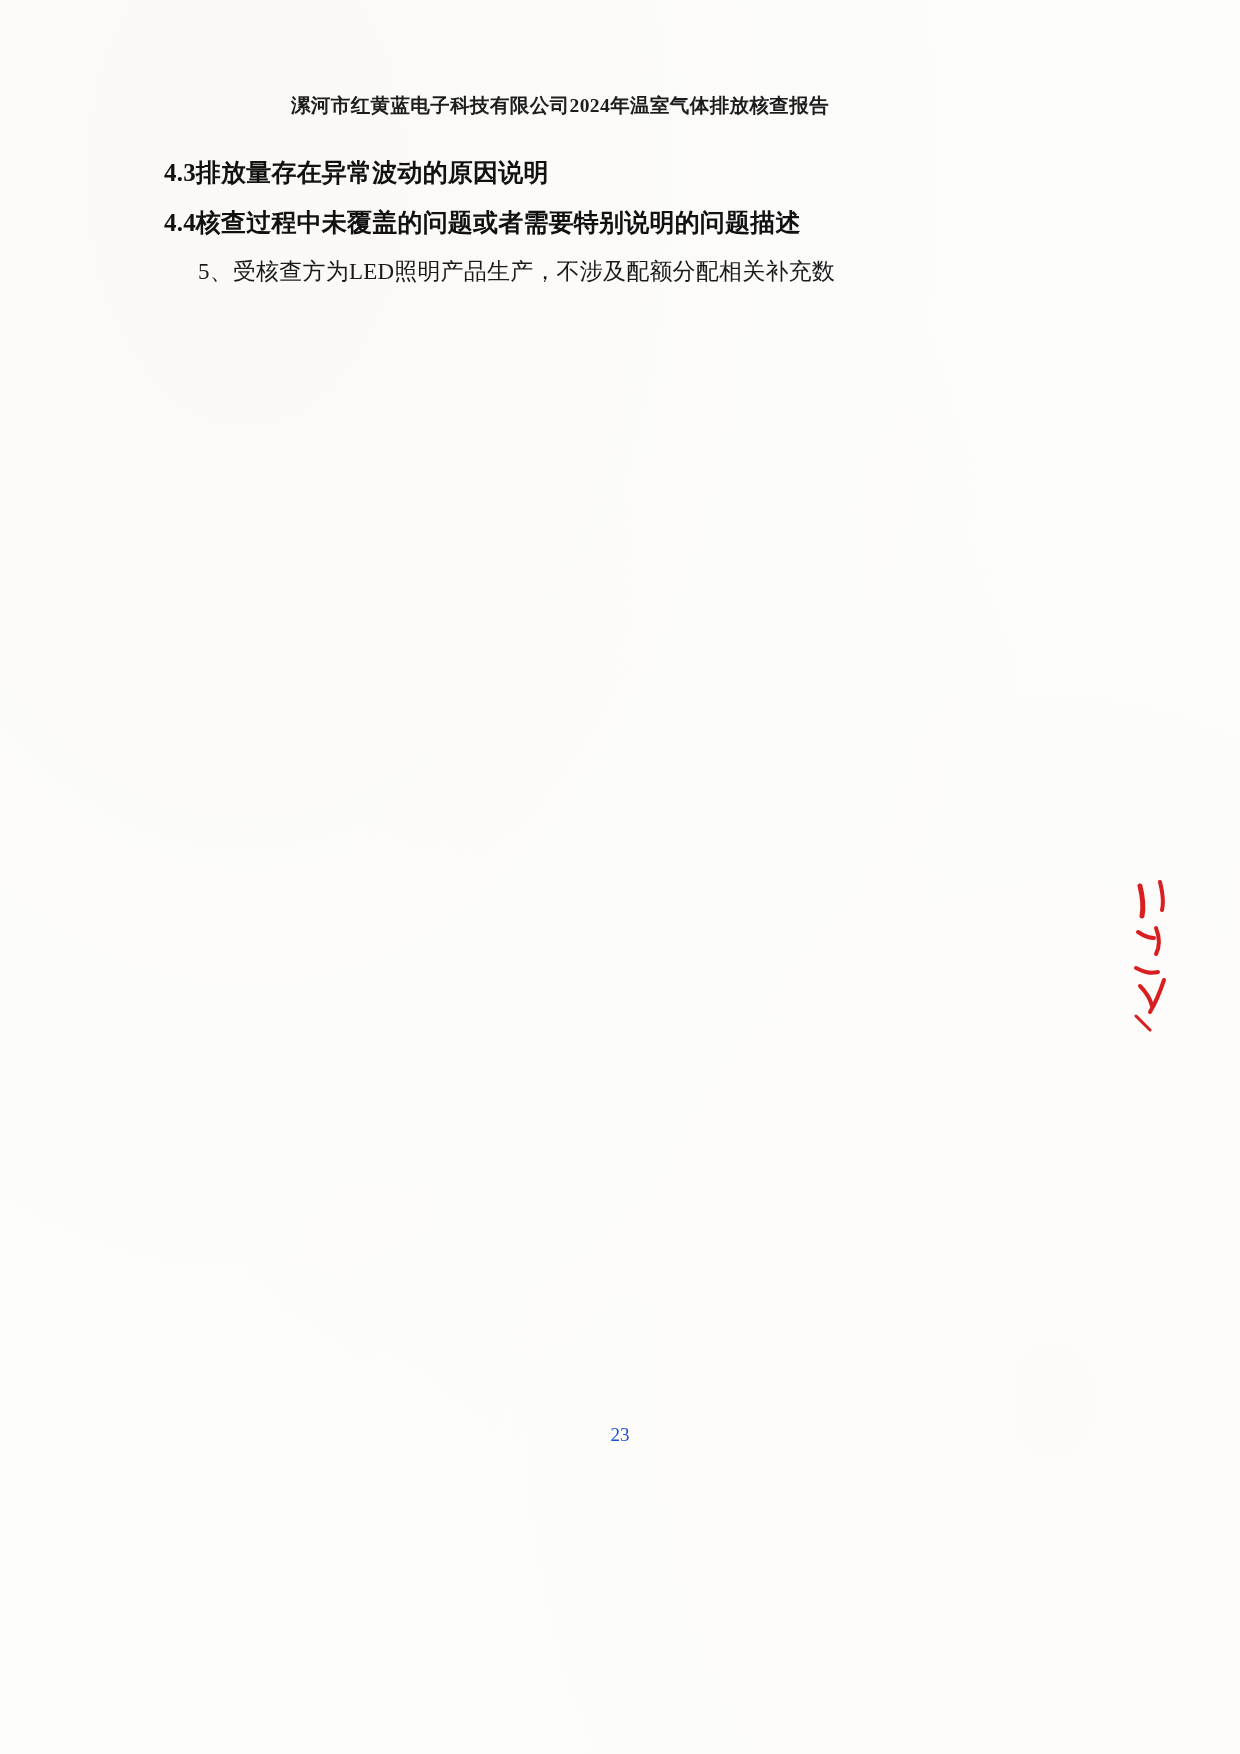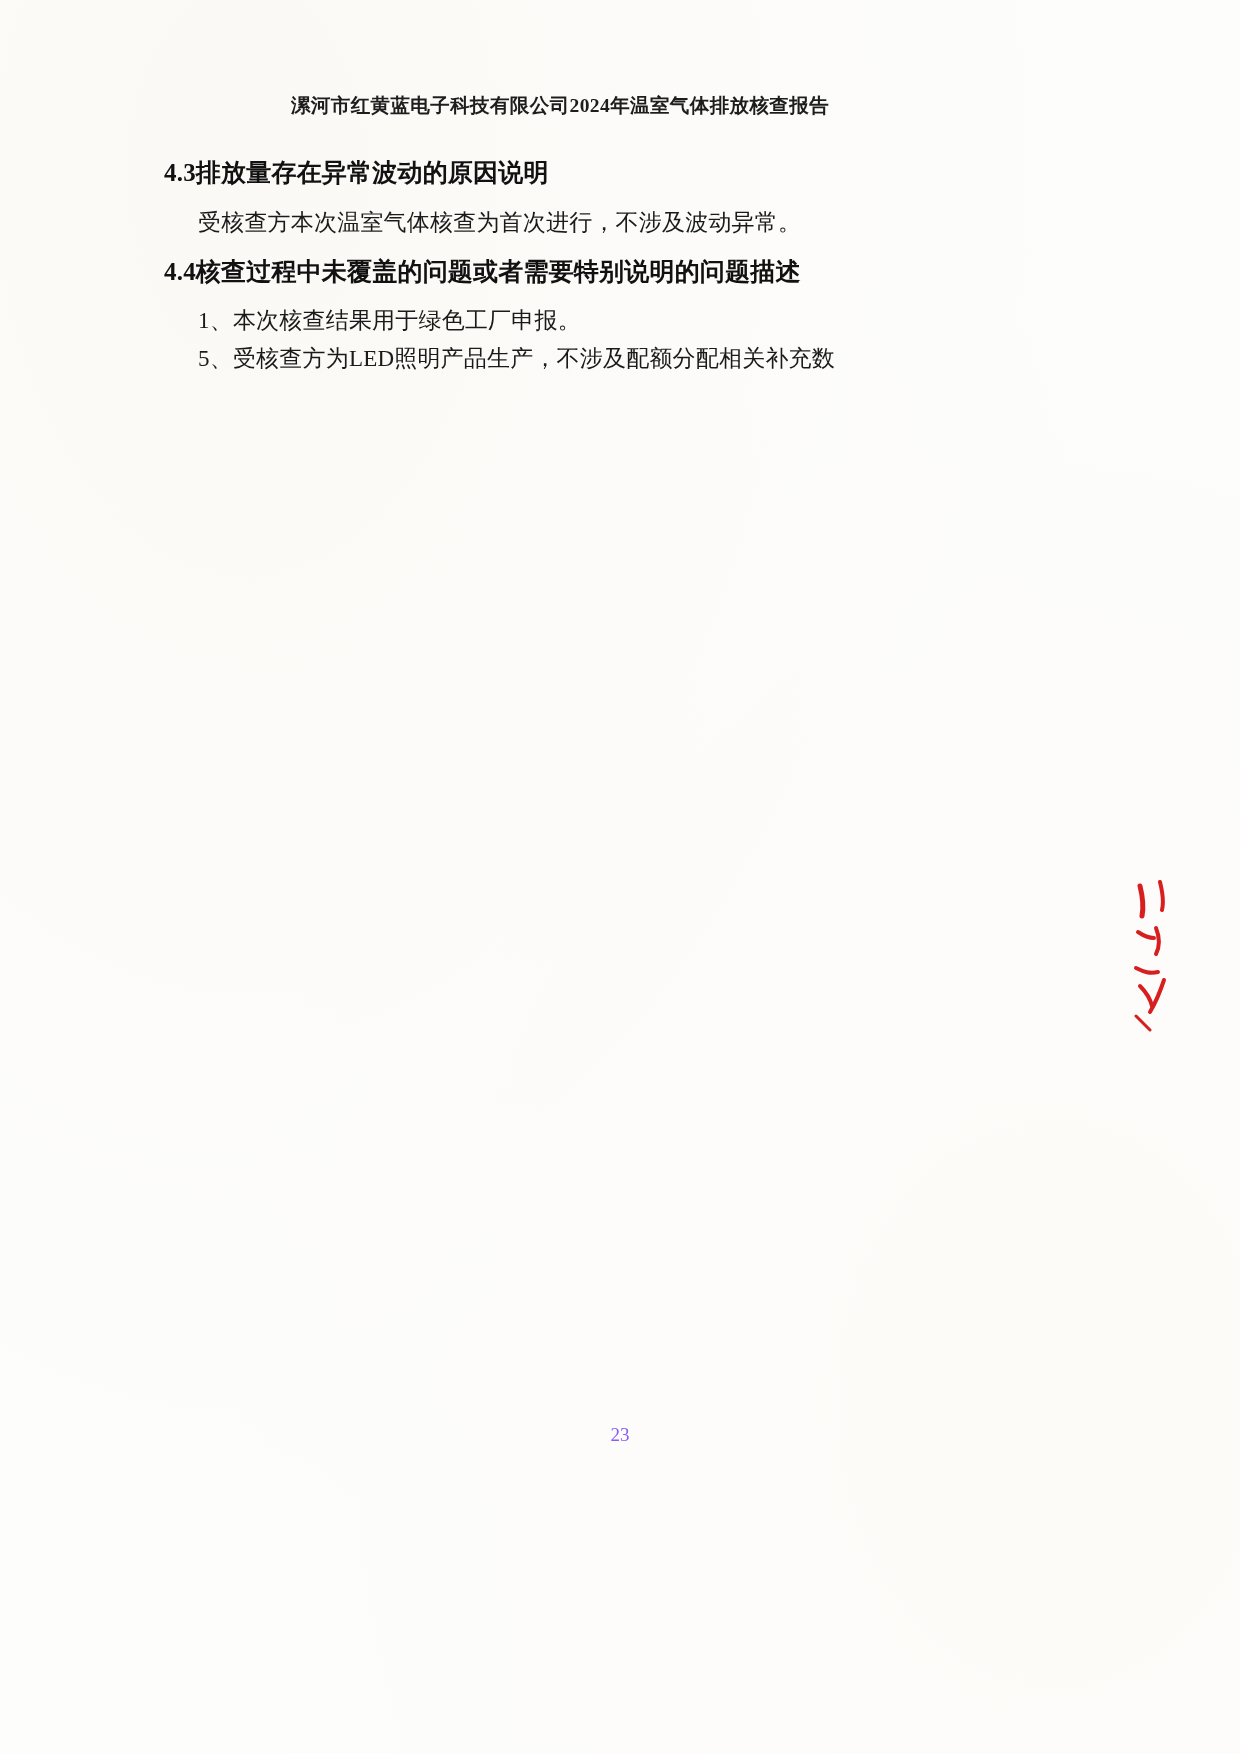--- a/index.html
+++ b/index.html
@@ -79,21 +79,21 @@
   .par-wrap {
     text-indent: 0;
   }
   .page-number {
     position: absolute;
     left: 0;
     top: 1424px;
     width: 1240px;
     text-align: center;
     font-size: 19px;
-    color: #8b5cf6;
+    color: #1d4ed8;
   }
   
   .margin-marks {
     position: absolute;
     right: 50px;
     top: 880px;
     width: 60px;
     height: 170px;
     pointer-events: none;
   }
@@ -104,25 +104,23 @@
 
 <div class="page">
   <div class="paper-tint"></div>
 
   <div class="header-line">漯河市红黄蓝电子科技有限公司2024年温室气体排放核查报告</div>
 
   <div class="content">
 
     <h2 class="section-heading heading-43">4.3排放量存在异常波动的原因说明</h2>
 
-    <p class="body-par par-after-43">受核查方本次温室气体核查为首次进行，不涉及波动异常。</p>
 
     <h2 class="section-heading heading-44">4.4核查过程中未覆盖的问题或者需要特别说明的问题描述</h2>
 
-    <p class="body-par par-list-1">1、本次核查结果用于绿色工厂申报。</p>
 
     <p class="body-par par-list-2">5、受核查方为LED照明产品生产，不涉及配额分配相关补充数</p>
 
 
   </div>
 
   <div class="margin-marks">
     <svg width="60" height="170" viewBox="0 0 60 170" xmlns="http://www.w3.org/2000/svg">
       <g stroke="#d81f1f" fill="none" stroke-linecap="round" stroke-width="4">
         <path d="M10 6 C 13 18, 14 26, 12 36" stroke-width="5"></path>

